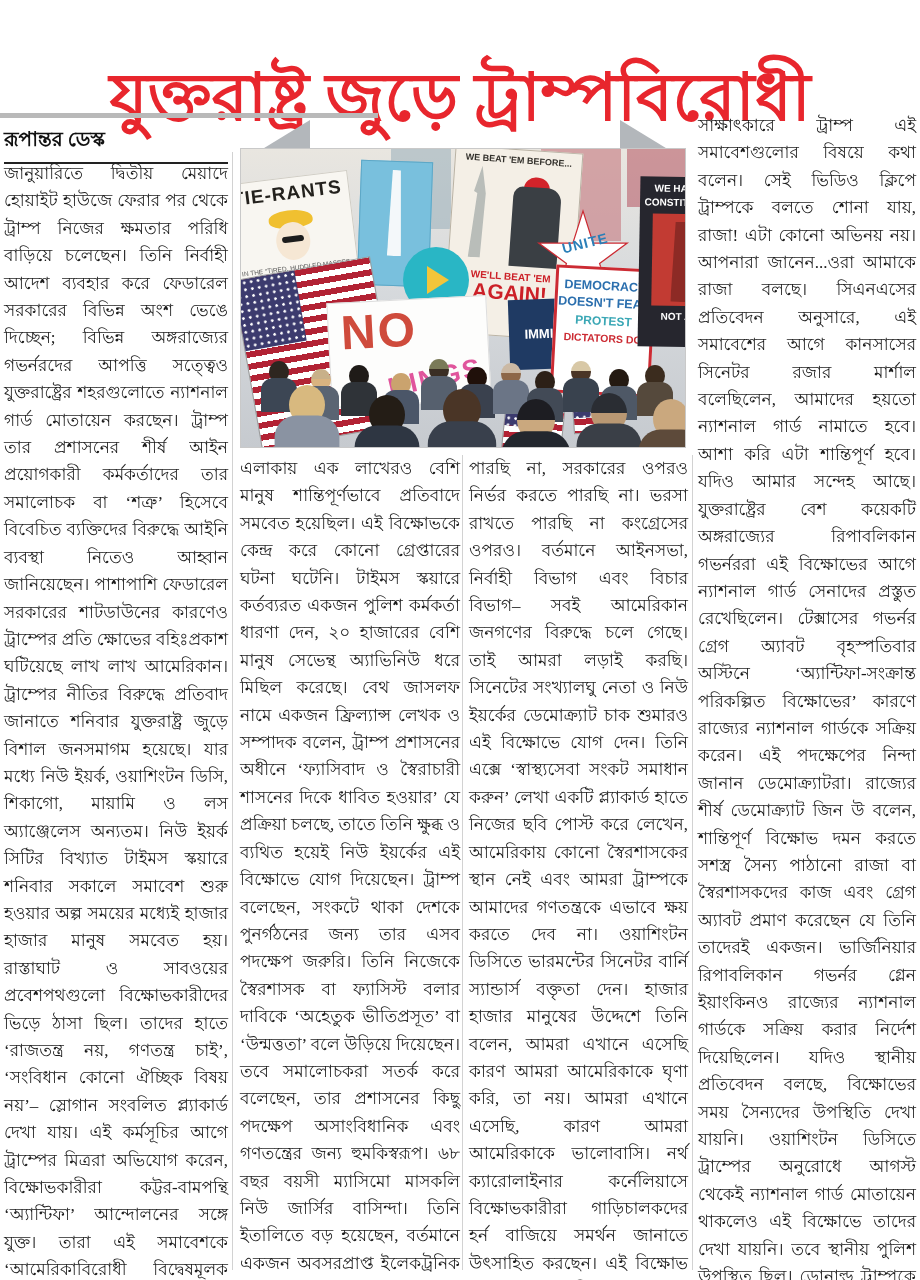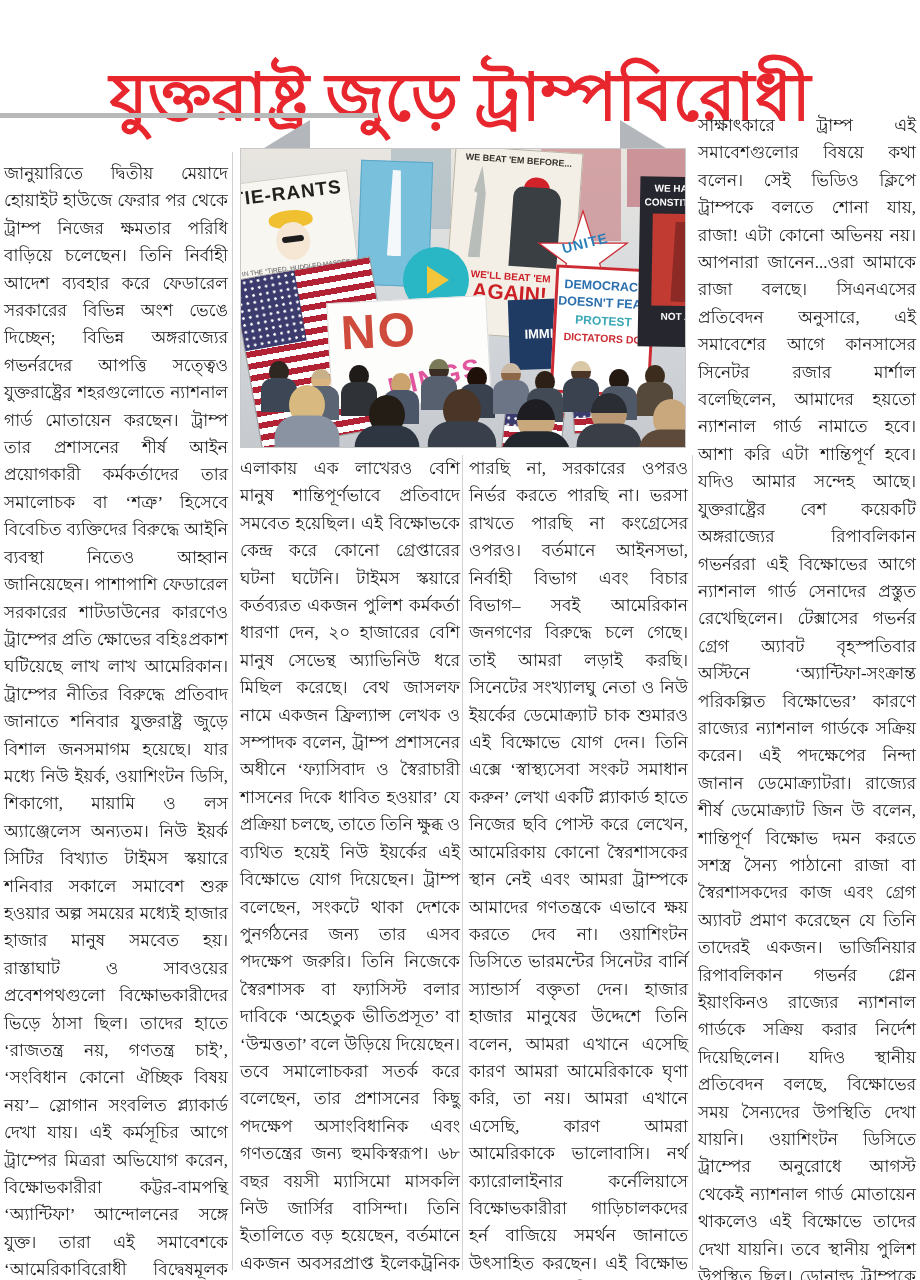--- a/index.html
+++ b/index.html
@@ -84,20 +84,21 @@
   .ph-body{width:36px;height:34px;border-radius:12px 12px 0 0;margin:-5px 0 0 -8px;}
 </style>
 </head>
 <body>
 
 <div id="page">
 
   <h1 class="headline">যুক্তরাষ্ট্র জুড়ে ট্রাম্পবিরোধী বিক্ষোভ</h1>
   <div class="head-rule"></div>
 
+  <div class="byline">রূপান্তর ডেস্ক</div>
 
   <div class="ribbon" id="ribbon-l"></div>
   <div class="ribbon" id="ribbon-r"></div>
 
   <div id="photo">
     <div class="bb" style="left:300px;top:0;width:80px;height:92px;background:#c77f86;opacity:.65;"></div>
     <div class="bb" style="left:150px;top:0;width:60px;height:80px;background:#9fb3bd;opacity:.6;"></div>
     <div class="bb" style="left:386px;top:0;width:60px;height:58px;background:#b4525e;opacity:.55;"></div>
 
     <div class="sign s-tierants">

